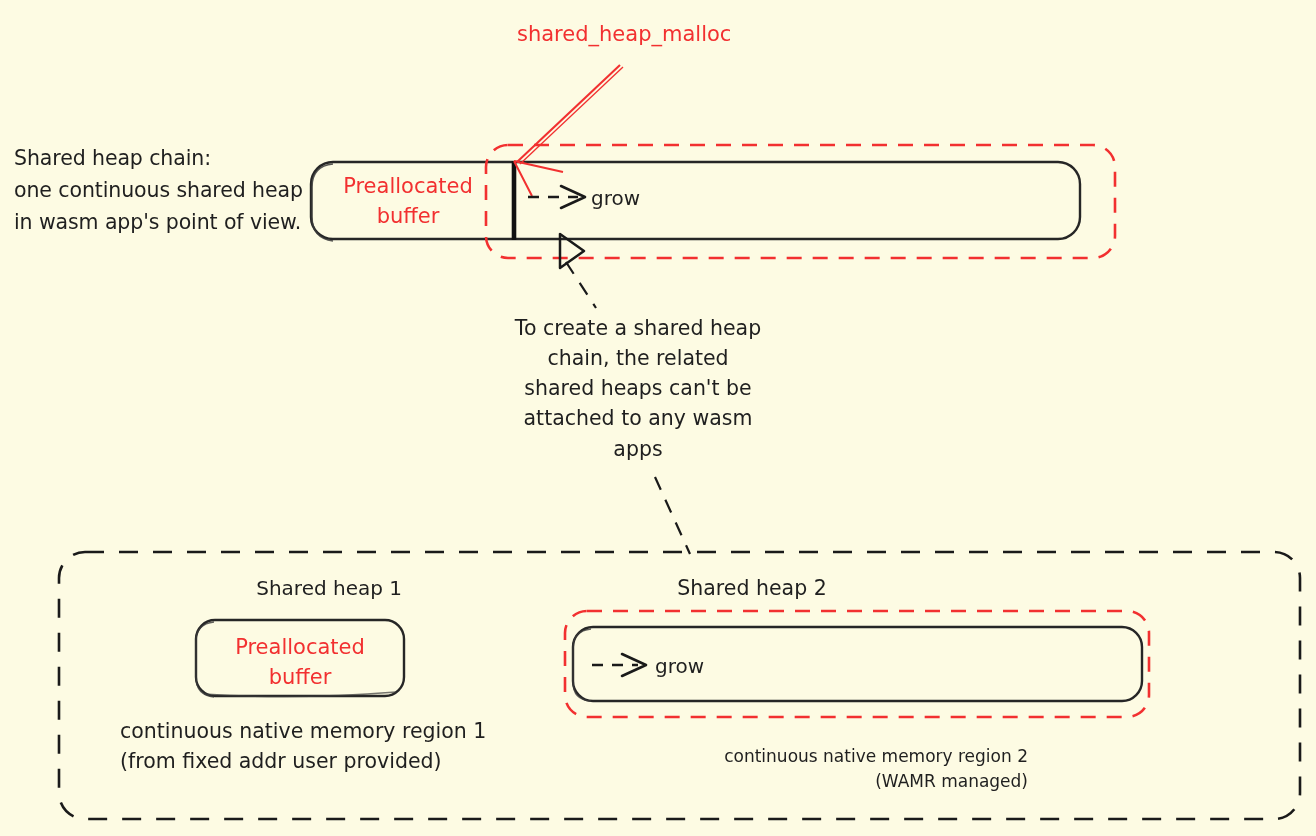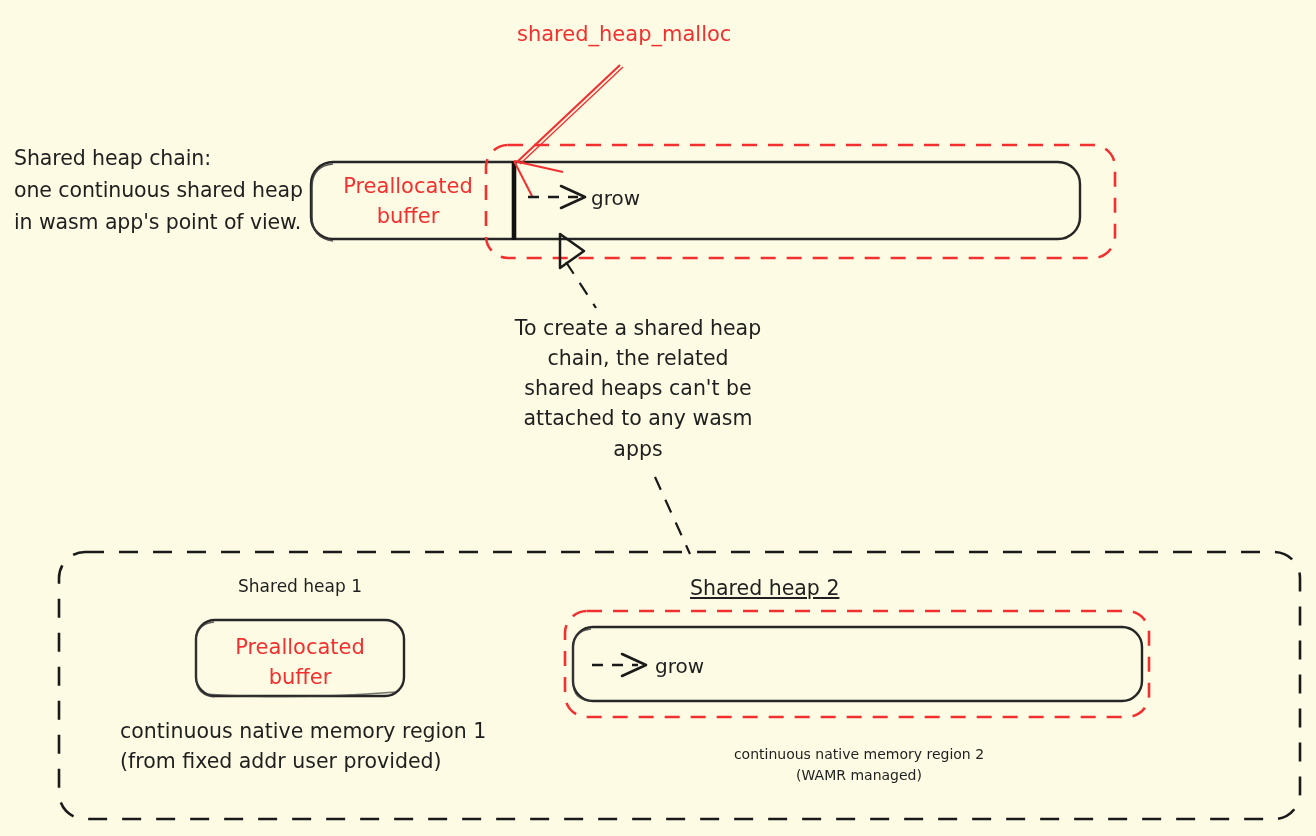--- a/index.html
+++ b/index.html
@@ -69,30 +69,29 @@
     font-size: 20.5px;
     line-height: 1.47;
     margin-left: 12px;
   }
 
   
   #sh1-title {
     left: 198px;
     top: 575px;
     width: 204px;
-    text-align: center;
-    font-size: 17px;
+    text-align: right;
+    font-size: 20px;
   }
   #sh2-title {
-    left: 690px;
+    left: 650px;
     top: 575px;
     width: 204px;
-    text-align: left;
-    font-size: 20.5px;
-    text-decoration: underline;
+    text-align: center;
+    font-size: 20.5px;
   }
   #prealloc-bottom {
     left: 205px;
     top: 633px;
     width: 190px;
     text-align: center;
     font-size: 21px;
     line-height: 1.42;
   }
   #grow-bottom-label {
@@ -105,22 +104,22 @@
     top: 716px;
     width: 362px;
     text-align: left;
     font-size: 20.5px;
     line-height: 1.48;
   }
   #region2-caption {
     left: 690px;
     top: 744px;
     width: 338px;
-    text-align: center;
-    font-size: 14px;
+    text-align: right;
+    font-size: 17px;
     line-height: 1.48;
   }
 </style>
 </head>
 <body>
 
 <div id="stage">
 
   <svg class="layer" viewBox="0 0 1316 836" xmlns="http://www.w3.org/2000/svg">
 

